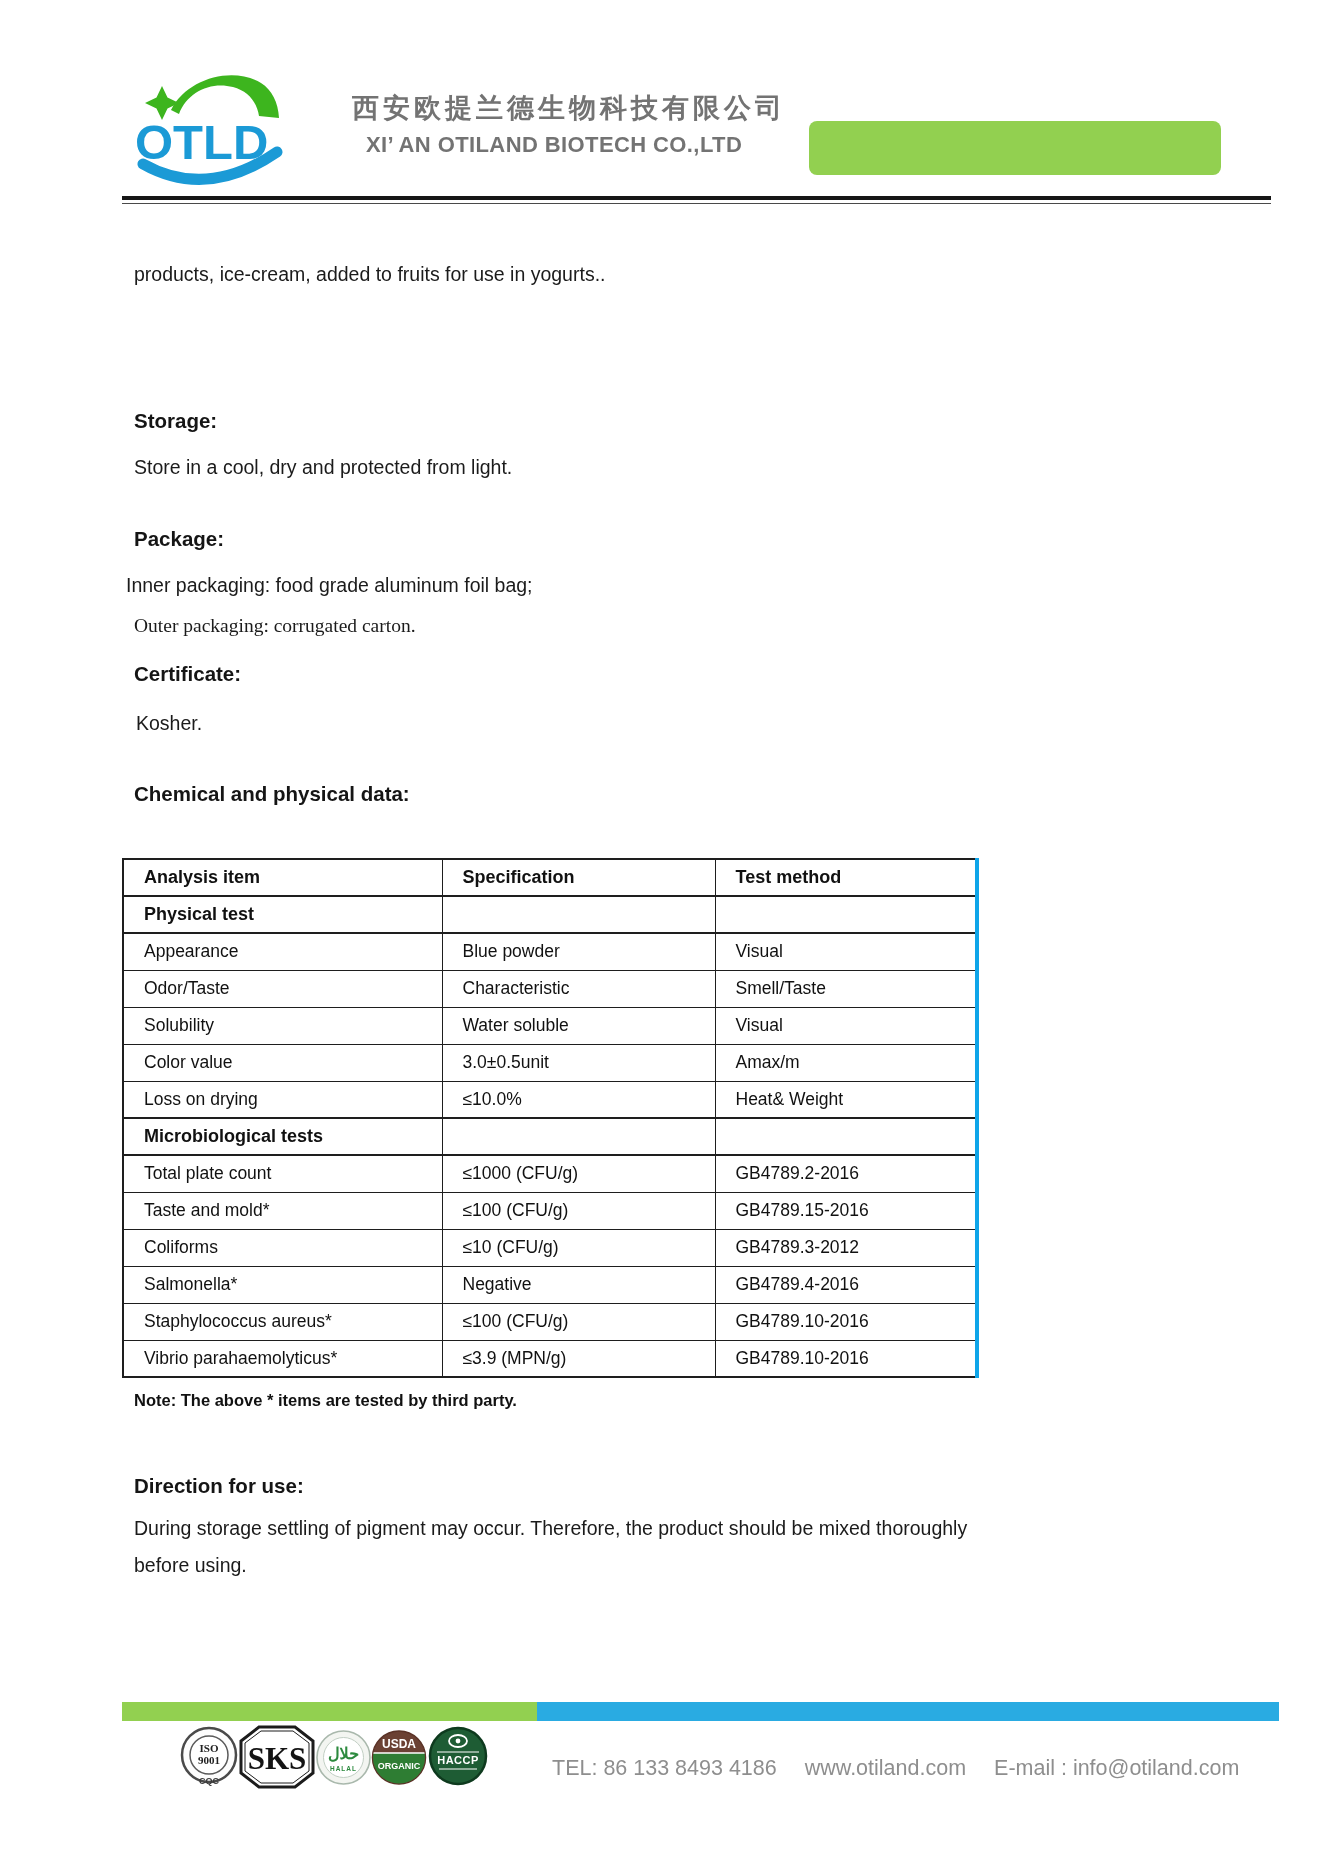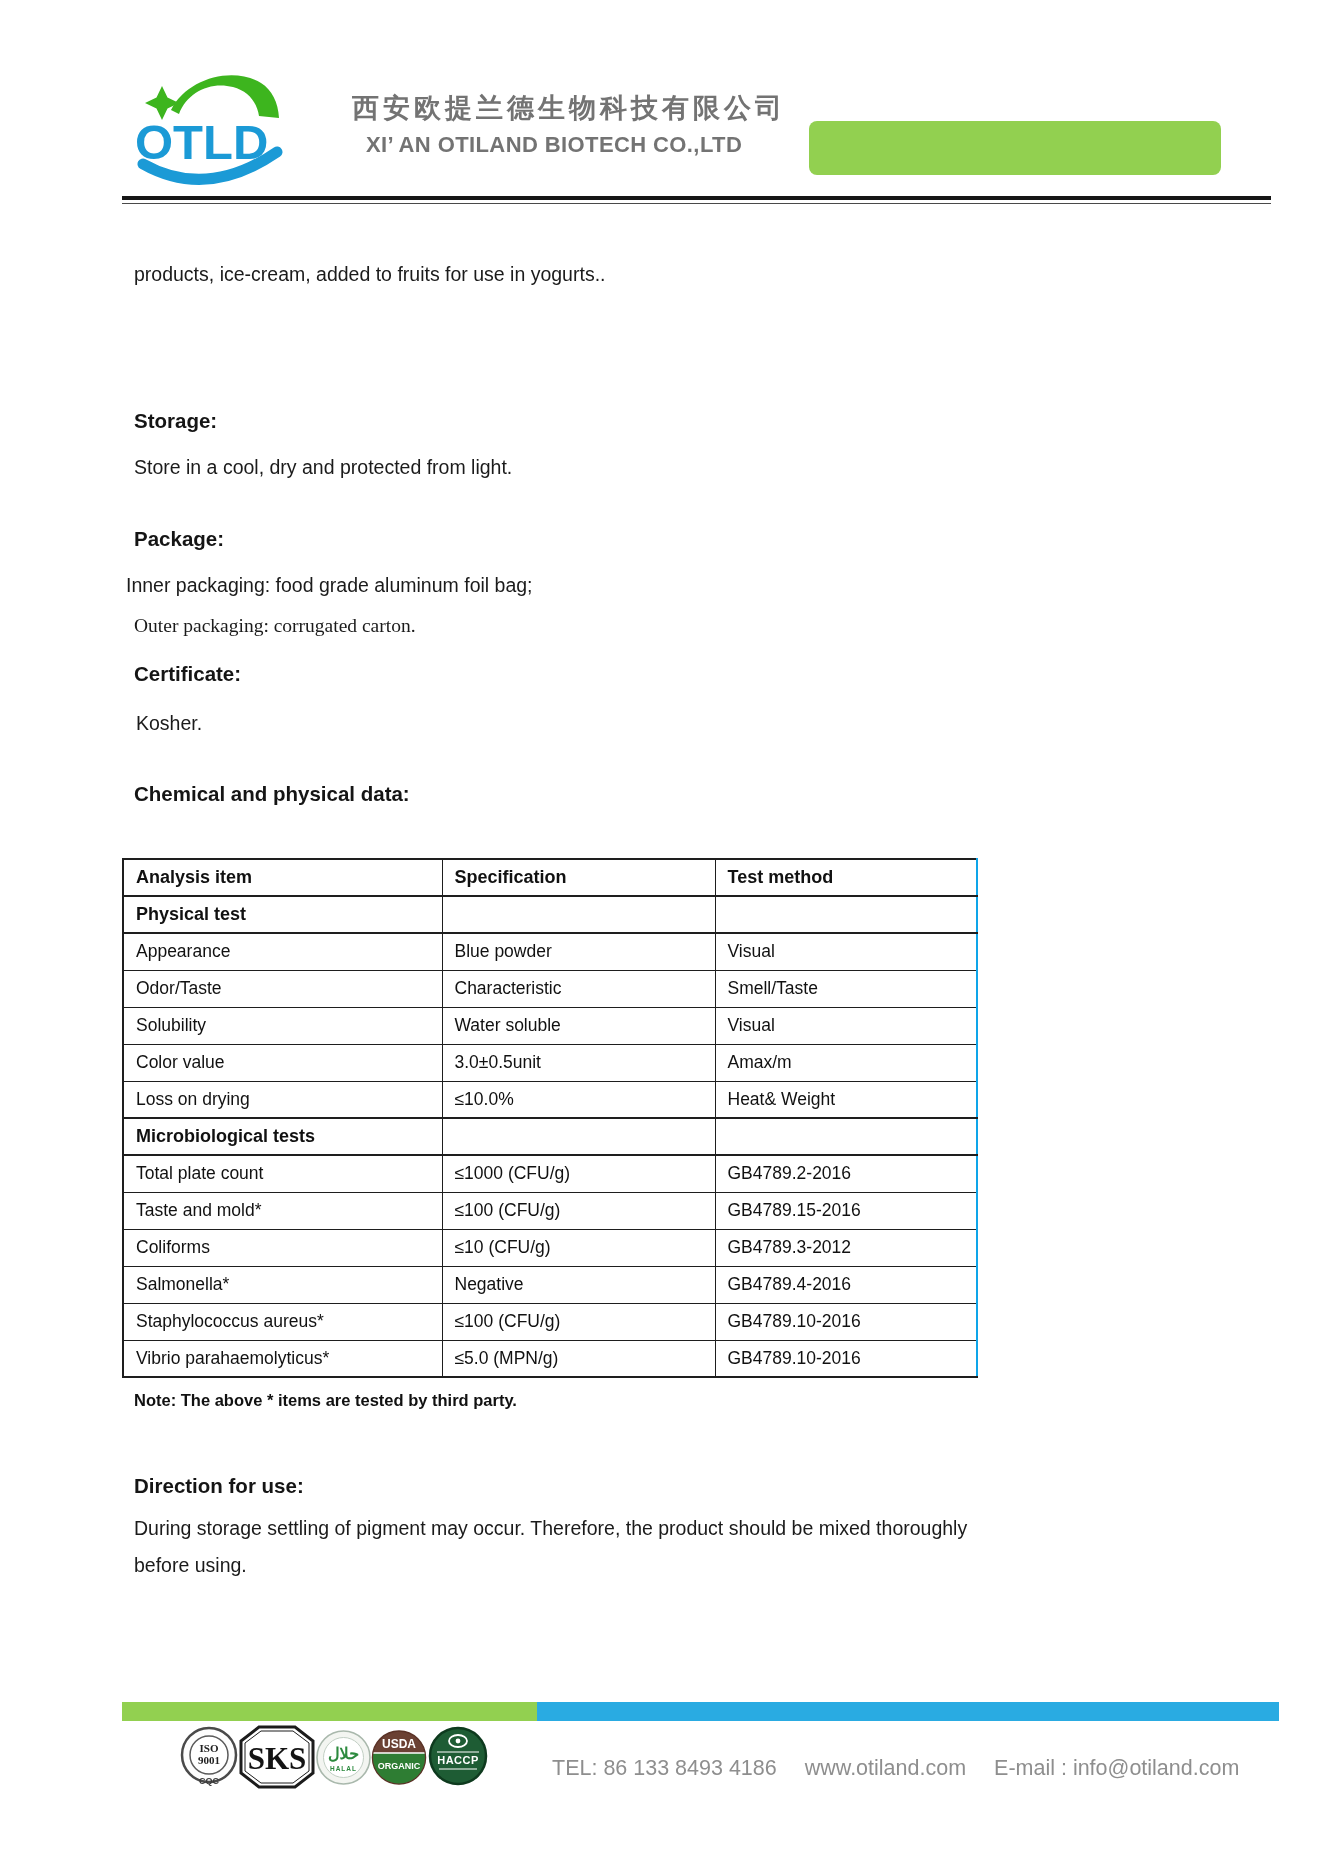--- a/index.html
+++ b/index.html
@@ -28,27 +28,27 @@
   #package-l1 { left:92px; top:567px;text-align:right; }
   #package-l2 { left:100px; top:607px;font-family:Liberation Serif, serif; }
   #cert-h { left:100px; top:662px; }
   #cert-b { left:102px; top:705px; }
   #chem-h { left:100px; top:782px; }
 
   
   #spec-table { left:88px; top:858px; border-collapse:collapse; table-layout:fixed; }
   #spec-table td {
     border:1px solid #1e1e1e; height:37px; vertical-align:middle;
-    padding:0 0 0 12px; font-size:17.5px; color:#111;
+    padding:0 0 0 20px; font-size:17.5px; color:#111;
   }
   #spec-table tr.outer-top td { border-top:2px solid #1e1e1e; }
   #spec-table tr.thick td { border-bottom:2px solid #1e1e1e; }
   #spec-table tr.outer-bottom td { border-bottom:2px solid #1e1e1e; }
   #spec-table td:first-child { border-left:2px solid #1e1e1e; }
-  #spec-table td:last-child { border-right:2px solid #0ea5e9; }
+  #spec-table td:last-child { border-right:4px solid #0ea5e9; }
   #spec-table .c1 { width:319px; }
   #spec-table .c2 { width:273px; }
   #spec-table .c3 { width:262px; }
   #spec-table tr.bold-row td { font-weight:bold; font-size:18px; }
   #table-note { left:100px; top:1391px; font-size:16.5px; font-weight:bold; color:#111; }
 
   
   #dir-h { left:100px; top:1474px; }
   #dir-b { left:100px; top:1510px; width:920px; }
 
@@ -162,21 +162,21 @@
       <td>Negative</td>
       <td>GB4789.4-2016</td>
     </tr>
     <tr>
       <td>Staphylococcus aureus*</td>
       <td>≤100 (CFU/g)</td>
       <td>GB4789.10-2016</td>
     </tr>
     <tr class="outer-bottom">
       <td>Vibrio parahaemolyticus*</td>
-      <td>≤5.0 (MPN/g)</td>
+      <td>≤3.9 (MPN/g)</td>
       <td>GB4789.10-2016</td>
     </tr>
   </tbody>
     </table>
   <div class="abs" id="table-note">Note: The above * items are tested by third party.</div>
 
   <div class="abs h-bold" id="dir-h">Direction for use:</div>
   <div class="abs para" id="dir-b">
     <div>During storage settling of pigment may occur. Therefore, the product should be mixed thoroughly</div>
     <div>before using.</div>

